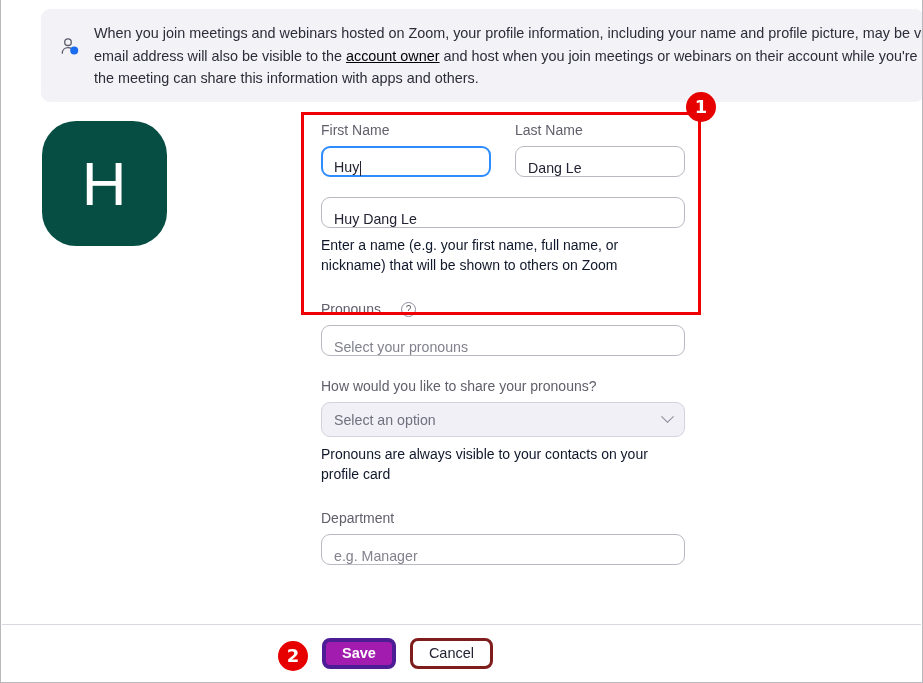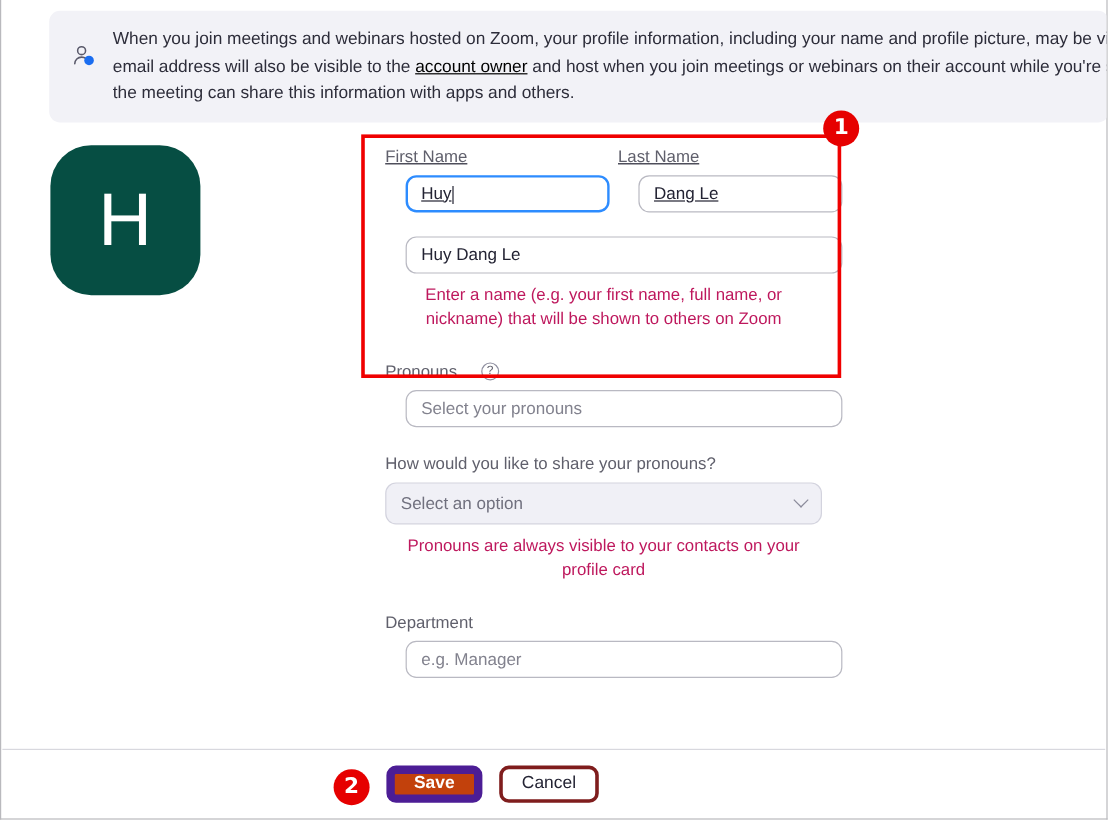--- a/index.html
+++ b/index.html
@@ -91,46 +91,44 @@
     height: 31px;
     border: 1px solid #b9b9c2;
     border-radius: 9px;
     background: #ffffff;
     font-family: "Liberation Sans", sans-serif;
     font-size: 14.2px;
     color: #232333;
     padding: 0 12px;
     outline: none;
     display: flex;
-    align-items: center;
-    margin-left: 17px;
+    align-items: flex-end;
   }
   .inp.focused {
     border: 2px solid #2d8cff;
     padding: 0 11px;
   }
   .inp .placeholder { color: #82828e; }
   .caret {
     display: inline-block;
     width: 1px; height: 15px;
     background: #232333;
     margin-left: 1px;
     vertical-align: middle;
     position: relative;
     top: 1px;
   }
   .helper {
     font-size: 14px;
     line-height: 20px;
-    color: #be185d;
+    color: #0f172a;
     margin-top: 7px;
-    text-align: center;
-  }
-
-  .row-names { display: flex; gap: 24px; text-decoration: underline; }
+  }
+
+  .row-names { display: flex; gap: 24px; }
   .col-name { width: 176px; }
 
   .group { margin-top: 20px; }
 
   
   .label-with-help { display: flex; align-items: center; gap: 20px; margin-bottom: 6px; }
   .help-icon {
     width: 15px; height: 15px;
     border-radius: 50%;
     border: 1px solid #8f8fa0;
@@ -211,23 +209,23 @@
   .btn {
     height: 31px;
     border-radius: 8px;
     font-family: "Liberation Sans", sans-serif;
     font-size: 14.5px;
     display: flex; align-items: center; justify-content: center;
     cursor: pointer;
     padding: 0 16px;
   }
   .btn-primary {
-    background: #c2410c;
+    background: #a21caf;
     color: #ffffff;
-    border: 7px solid #4c1d95;
+    border: 4px solid #4c1d95;
     min-width: 64px;
     font-weight: bold;
   }
   .btn-secondary {
     background: #ffffff;
     color: #232333;
     border: 3px solid #7f1d1d;
     min-width: 76px;
   }
 </style>

